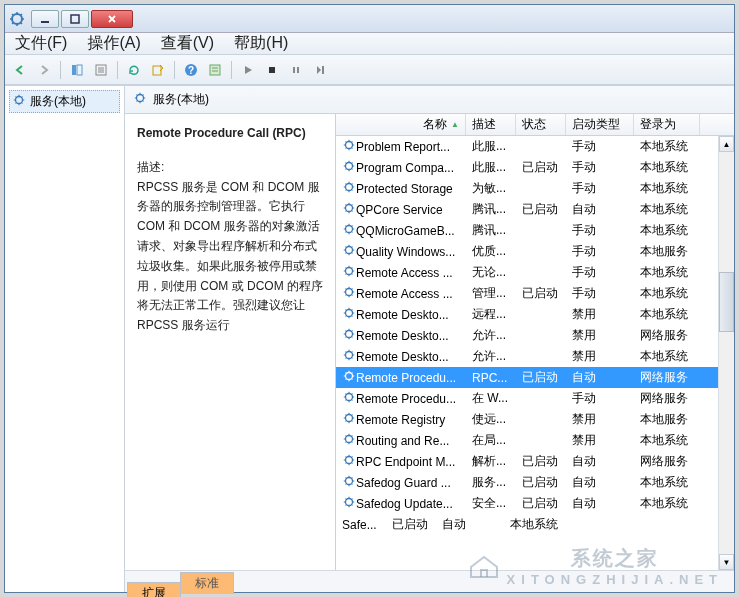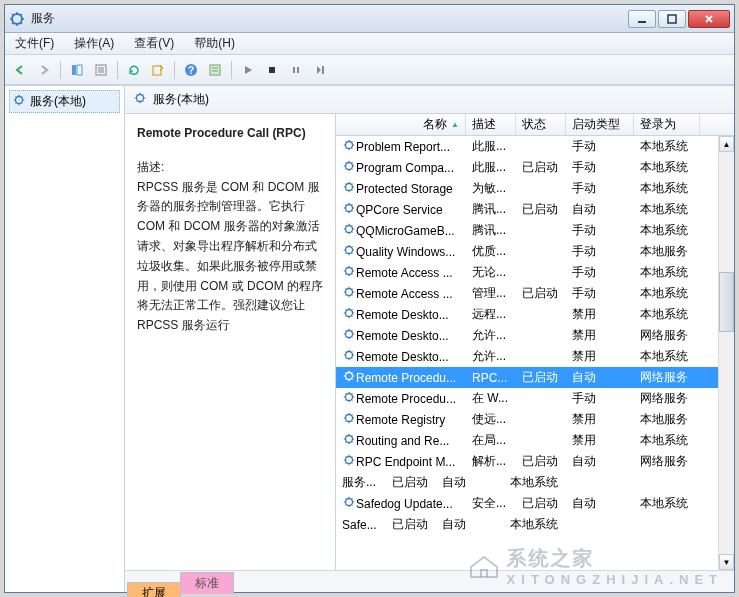--- a/index.html
+++ b/index.html
@@ -5,21 +5,21 @@
 * { box-sizing: border-box; margin: 0; padding: 0; font-family: "Microsoft YaHei", "SimSun", Arial, sans-serif; }
 body { background: #d8d8d8; width: 739px; height: 597px; overflow: hidden; font-size: 12px; }
 .window { background: #fff; border: 1px solid #5a7ba0; width: 731px; height: 589px; margin: 4px; display: flex; flex-direction: column; }
 .titlebar { height: 28px; background: linear-gradient(#e9eff7, #d3e0ef); display: flex; align-items: center; padding: 0 4px; border-bottom: 1px solid #aab; }
 .titlebar-icon { width: 16px; height: 16px; margin-right: 6px; }
 .titlebar-title { flex: 1; font-size: 12px; color: #222; }
 .window-controls { display: flex; gap: 2px; }
 .wc-btn { width: 28px; height: 18px; border: 1px solid #8aa; border-radius: 2px; display: flex; align-items: center; justify-content: center; font-size: 9px; cursor: pointer; background: linear-gradient(#f5f9fd, #d8e6f2); }
 .wc-close { background: linear-gradient(#f08080, #d04040); border-color: #a03030; color: #fff; width: 42px; }
 .menubar { height: 22px; background: linear-gradient(#f6f9fc, #e8eef5); display: flex; align-items: stretch; border-bottom: 1px solid #c9d3de; }
-.menu-item { padding: 0 10px; display: flex; align-items: center; font-size: 12px; color: #222; cursor: pointer; }
+.menu-item { padding: 0 10px; display: flex; align-items: center; font-size: 16px; color: #222; cursor: pointer; }
 .toolbar { height: 30px; background: linear-gradient(#f6f9fc, #e8eef5); display: flex; align-items: center; padding: 0 4px; gap: 2px; border-bottom: 1px solid #c9d3de; }
 .tb-btn { width: 22px; height: 22px; border: 1px solid transparent; display: flex; align-items: center; justify-content: center; cursor: pointer; border-radius: 2px; }
 .tb-sep { width: 1px; height: 18px; background: #c0c8d0; margin: 0 3px; }
 .tb-btn svg { display: block; }
 .content-area { flex: 1; display: flex; border-top: 1px solid #c9d3de; min-height: 0; }
 .tree-pane { width: 120px; border-right: 1px solid #c9d3de; padding: 4px; background: #fff; }
 .tree-item { display: flex; align-items: center; gap: 4px; padding: 2px; font-size: 12px; cursor: pointer; }
 .tree-item.sel { background: #e3effa; border: 1px dotted #7ba; }
 .right-pane { flex: 1; display: flex; flex-direction: column; min-width: 0; background: #fff; }
 .pane-header { height: 28px; display: flex; align-items: center; padding: 0 8px; gap: 6px; border-bottom: 1px solid #c9d3de; background: linear-gradient(#f6f9fc, #eef3f9); font-size: 12px; }
@@ -33,41 +33,40 @@
 .sort-arrow { font-size: 8px; margin-left: 4px; color: #4a6; }
 .list-body { flex: 1; overflow-y: auto; overflow-x: hidden; }
 .row { display: flex; height: 21px; align-items: center; font-size: 12px; cursor: pointer; white-space: nowrap; }
 .row.selected { background: #3399ff; color: #fff; }
 .row .cell { padding: 0 6px; overflow: hidden; text-overflow: ellipsis; }
 .row .cell-name { width: 130px; display: flex; align-items: center; }
 .row .cell-desc { width: 50px; } .row .cell-status { width: 50px; } .row .cell-startup { width: 68px; } .row .cell-logon { width: 66px; }
 .gear-icon { width: 14px; height: 14px; flex-shrink: 0; }
 .tabs { height: 22px; display: flex; align-items: flex-end; padding-left: 2px; border-top: 1px solid #d2d9e1; background: #f4f6f9; }
 .tab { padding: 2px 14px; font-size: 12px; border: 1px solid #b9c2cc; border-bottom: none; background: #fdba74; margin-right: -1px; cursor: pointer; position: relative; top: 12px; }
-.tab.inactive { background: #f9a8d4; color: #555; top: 2px; }
+.tab.inactive { background: #fdba74; color: #555; top: 2px; }
 .scrollbar-track { width: 16px; background: #f0f0f0; border-left: 1px solid #d8dee6; display: flex; flex-direction: column; }
 .sb-btn { height: 16px; background: linear-gradient(#fdfdfe, #e3e8ee); border: 1px solid #c4ccd5; display: flex; align-items: center; justify-content: center; font-size: 8px; cursor: pointer; }
 .sb-thumb { flex: 0 0 60px; background: linear-gradient(90deg, #e8edf3, #cfd8e2); border: 1px solid #b4bfcb; margin-top: 120px; cursor: pointer; }
 .sb-track-space { flex: 1; }
 .list-wrap { display: flex; flex: 1; min-height: 0; }
-.watermark { position: absolute; right: 16px; bottom: 10px; color: rgba(120,140,160,.45); font-size: 20px; font-weight: bold; letter-spacing: 2px; pointer-events: none; display: flex; align-items: center; gap: 6px; }
+.watermark { position: absolute; right: 16px; bottom: 10px; color: rgba(120,140,160,.45); font-size: 20px; font-weight: bold; letter-spacing: 2px; pointer-events: none; display: flex; align-items: center; gap: 6px; text-align: center; }
 .watermark-sub { font-size: 13px; letter-spacing: 6px; display: block; }
 </style>
 </head>
 <body>
 
 <div class="window">
   <div class="titlebar">
     <span class="titlebar-icon">
       <svg viewBox="0 0 16 16" width="16" height="16">
           <circle cx="8" cy="8" r="5" fill="none" stroke="#3a7ab8" stroke-width="2"></circle>
           <path d="M8 1v2M8 13v2M1 8h2M13 8h2M3 3l1.5 1.5M11.5 11.5L13 13M3 13l1.5-1.5M11.5 4.5L13 3" stroke="#3a7ab8" stroke-width="1.5"></path>
         </svg>
     </span>
-    <span class="titlebar-title">服务</span>
     <div class="window-controls">
       <div class="wc-btn">
           <svg width="10" height="10">
             <rect x="1" y="7" width="8" height="2" fill="#335"></rect>
           </svg>
         </div>
       <div class="wc-btn">
           <svg width="10" height="10">
             <rect x="1" y="1" width="8" height="8" fill="none" stroke="#335" stroke-width="1.5"></rect>
           </svg>
@@ -407,20 +406,27 @@
                         <path d="M8 2v2M8 12v2M2 8h2M12 8h2M4 4l1 1M11 11l1 1M4 12l1-1M11 5l1-1" stroke="#3a7ab8" stroke-width="1.2"></path>
                       </svg></span>
                     <span>RPC Endpoint M...</span>
                   </div>
                   <div class="cell cell-desc">解析...</div>
                   <div class="cell cell-status">已启动</div>
                   <div class="cell cell-startup">自动</div>
                   <div class="cell cell-logon">网络服务</div>
                 </div>
                 <div class="row">
+                  <div class="cell cell-name">
+                    <span><svg class="gear-icon" viewBox="0 0 16 16">
+                        <circle cx="8" cy="8" r="4" fill="none" stroke="#3a7ab8" stroke-width="1.5"></circle>
+                        <path d="M8 2v2M8 12v2M2 8h2M12 8h2M4 4l1 1M11 11l1 1M4 12l1-1M11 5l1-1" stroke="#3a7ab8" stroke-width="1.2"></path>
+                      </svg></span>
+                    <span>Safedog Guard ...</span>
+                  </div>
                   <div class="cell cell-desc">服务...</div>
                   <div class="cell cell-status">已启动</div>
                   <div class="cell cell-startup">自动</div>
                   <div class="cell cell-logon">本地系统</div>
                 </div>
                 <div class="row">
                   <div class="cell cell-name">
                     <span><svg class="gear-icon" viewBox="0 0 16 16">
                         <circle cx="8" cy="8" r="4" fill="none" stroke="#3a7ab8" stroke-width="1.5"></circle>
                         <path d="M8 2v2M8 12v2M2 8h2M12 8h2M4 4l1 1M11 11l1 1M4 12l1-1M11 5l1-1" stroke="#3a7ab8" stroke-width="1.2"></path>

